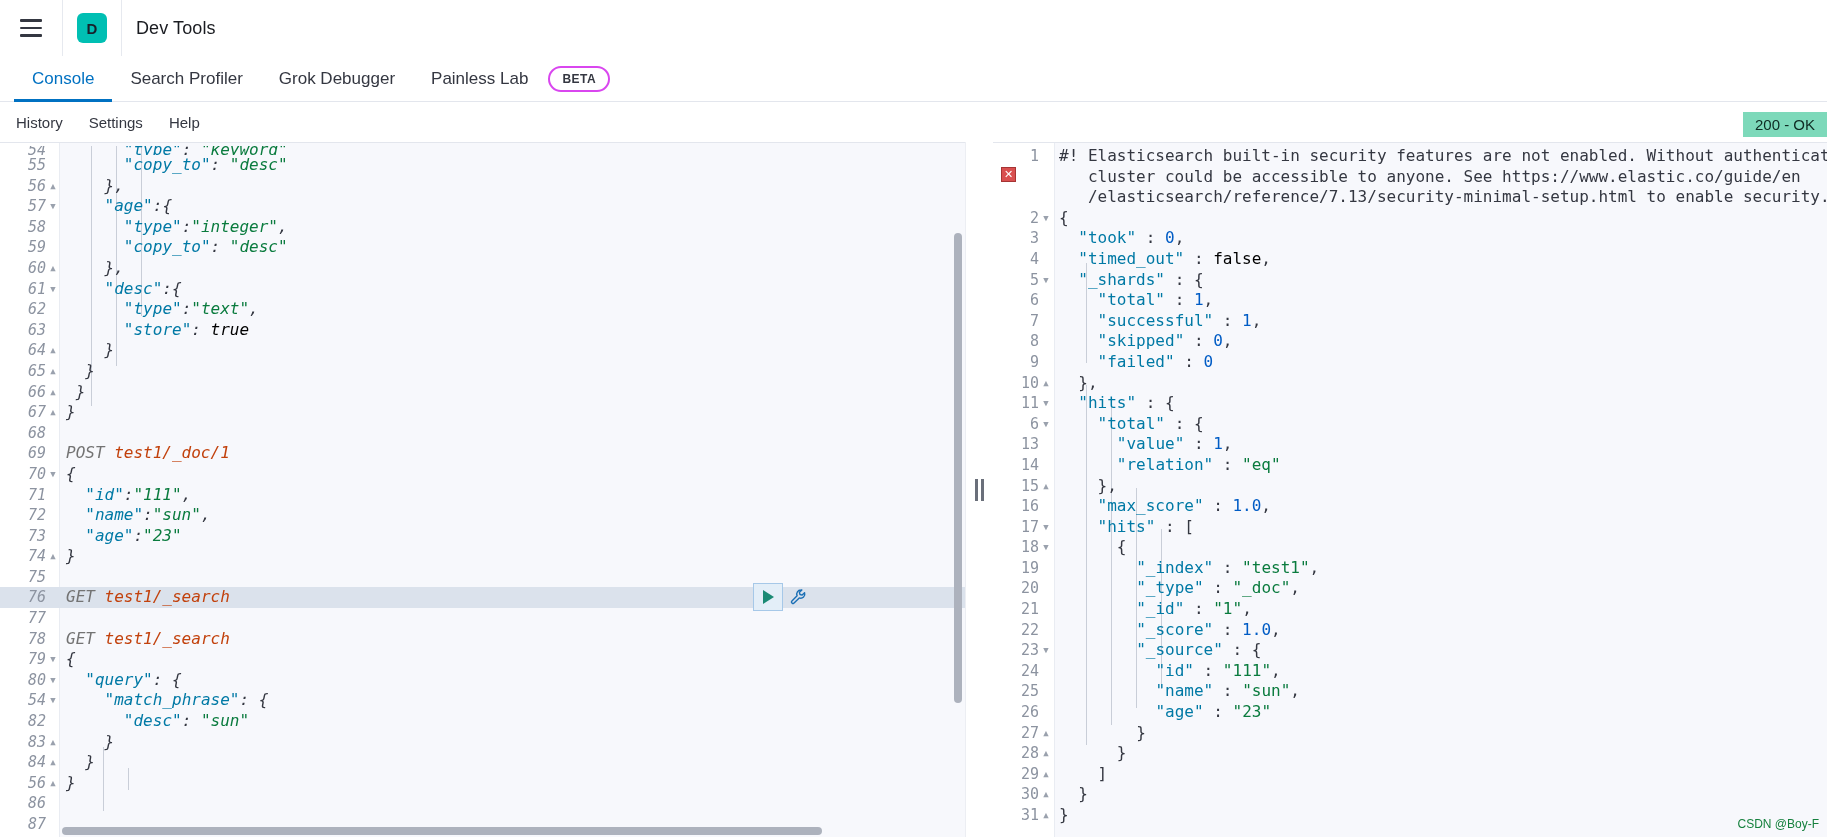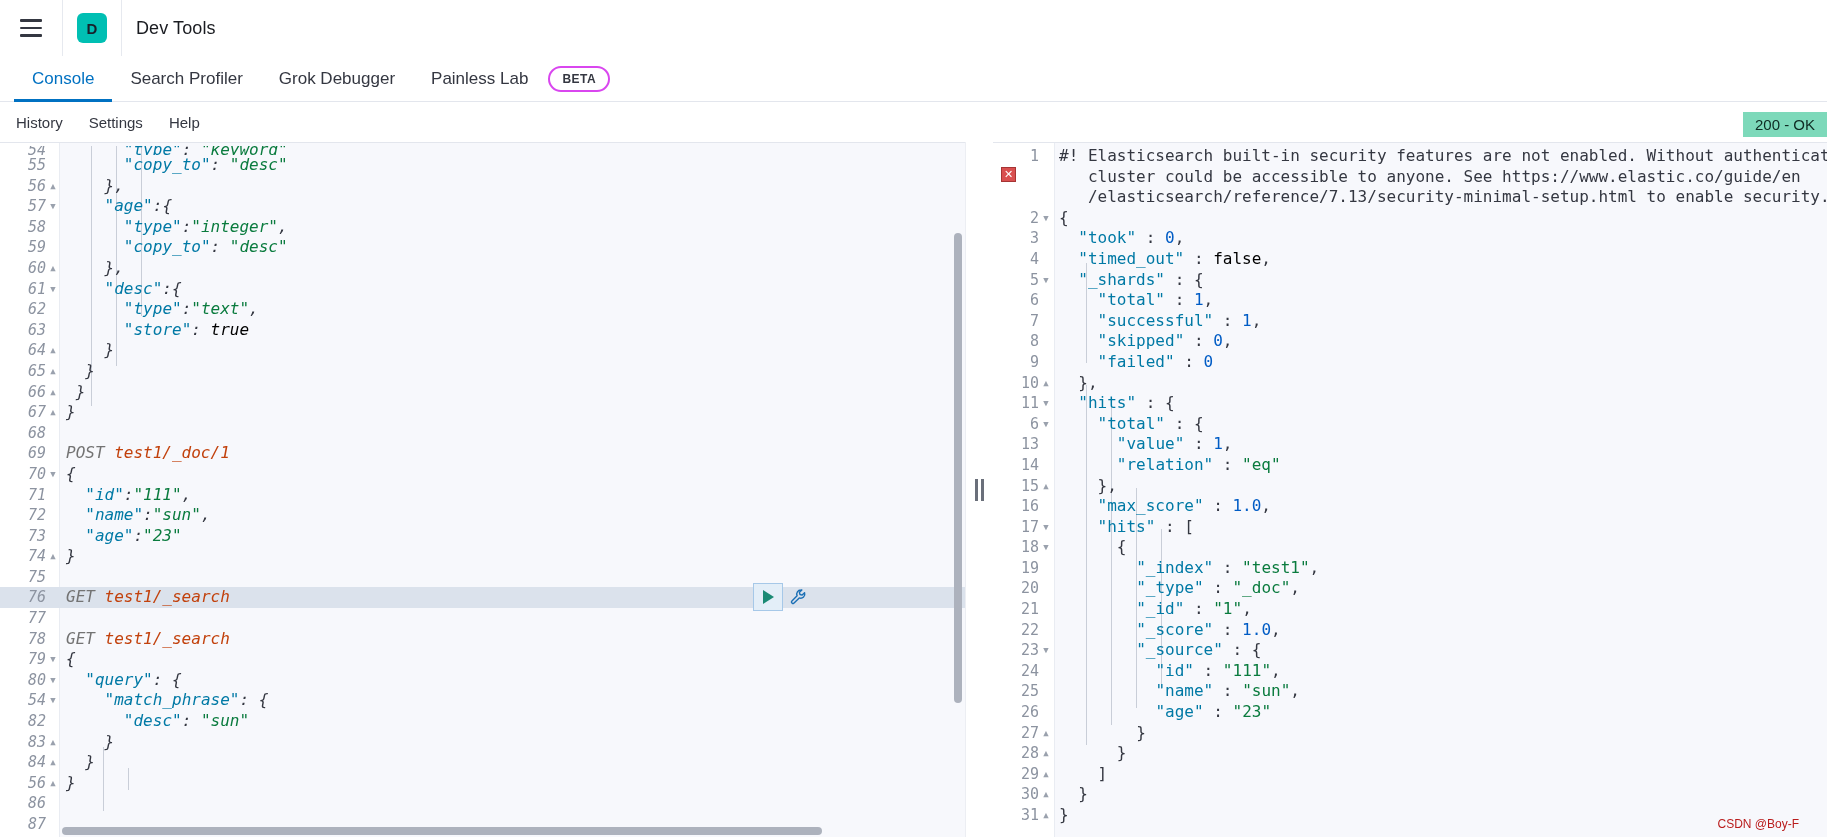--- a/index.html
+++ b/index.html
@@ -257,23 +257,23 @@
     left: 62px; bottom: 2px;
     height: 8px;
     width: 760px;
     background: #adb2bd;
     border-radius: 4px;
     z-index: 6;
   }
 
   .watermark {
     position: absolute;
-    right: 28px; bottom: 6px;
+    right: 8px; bottom: 6px;
     font-size: 12px;
-    color: #b91c1c;
+    color: #15803d;
     font-family: "Liberation Sans", sans-serif;
     z-index: 10;
   }
 </style>
 </head>
 <body>
 
 <div class="header">
   <div class="hamburger">
     <span></span>

